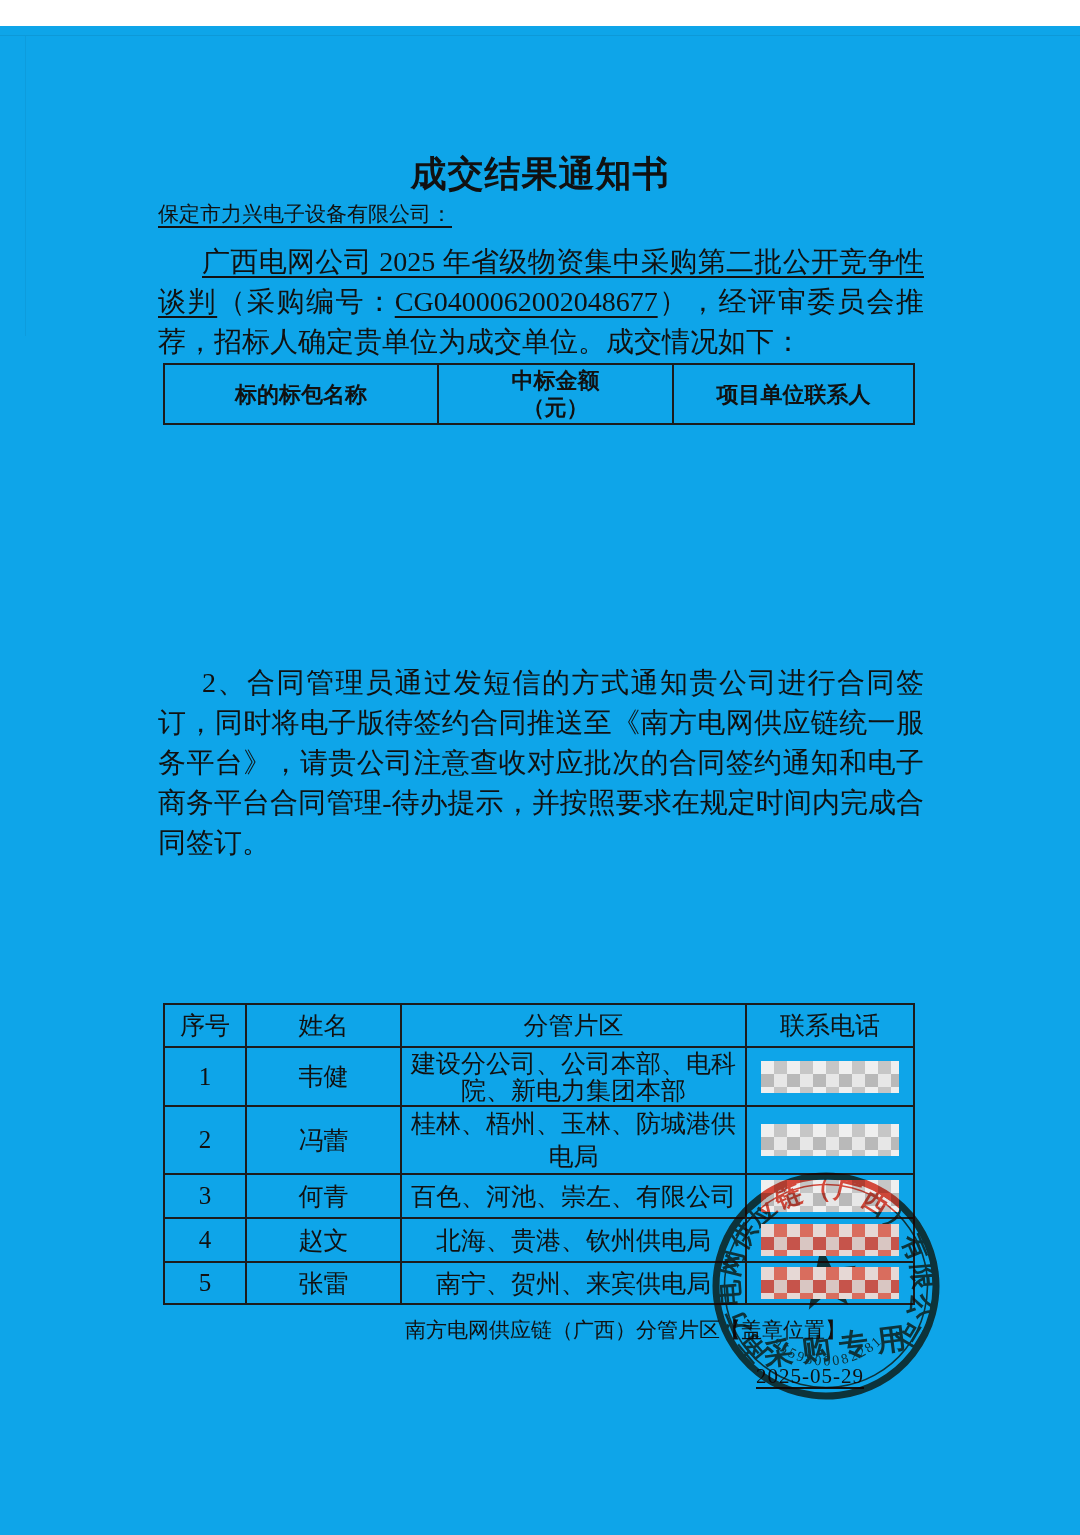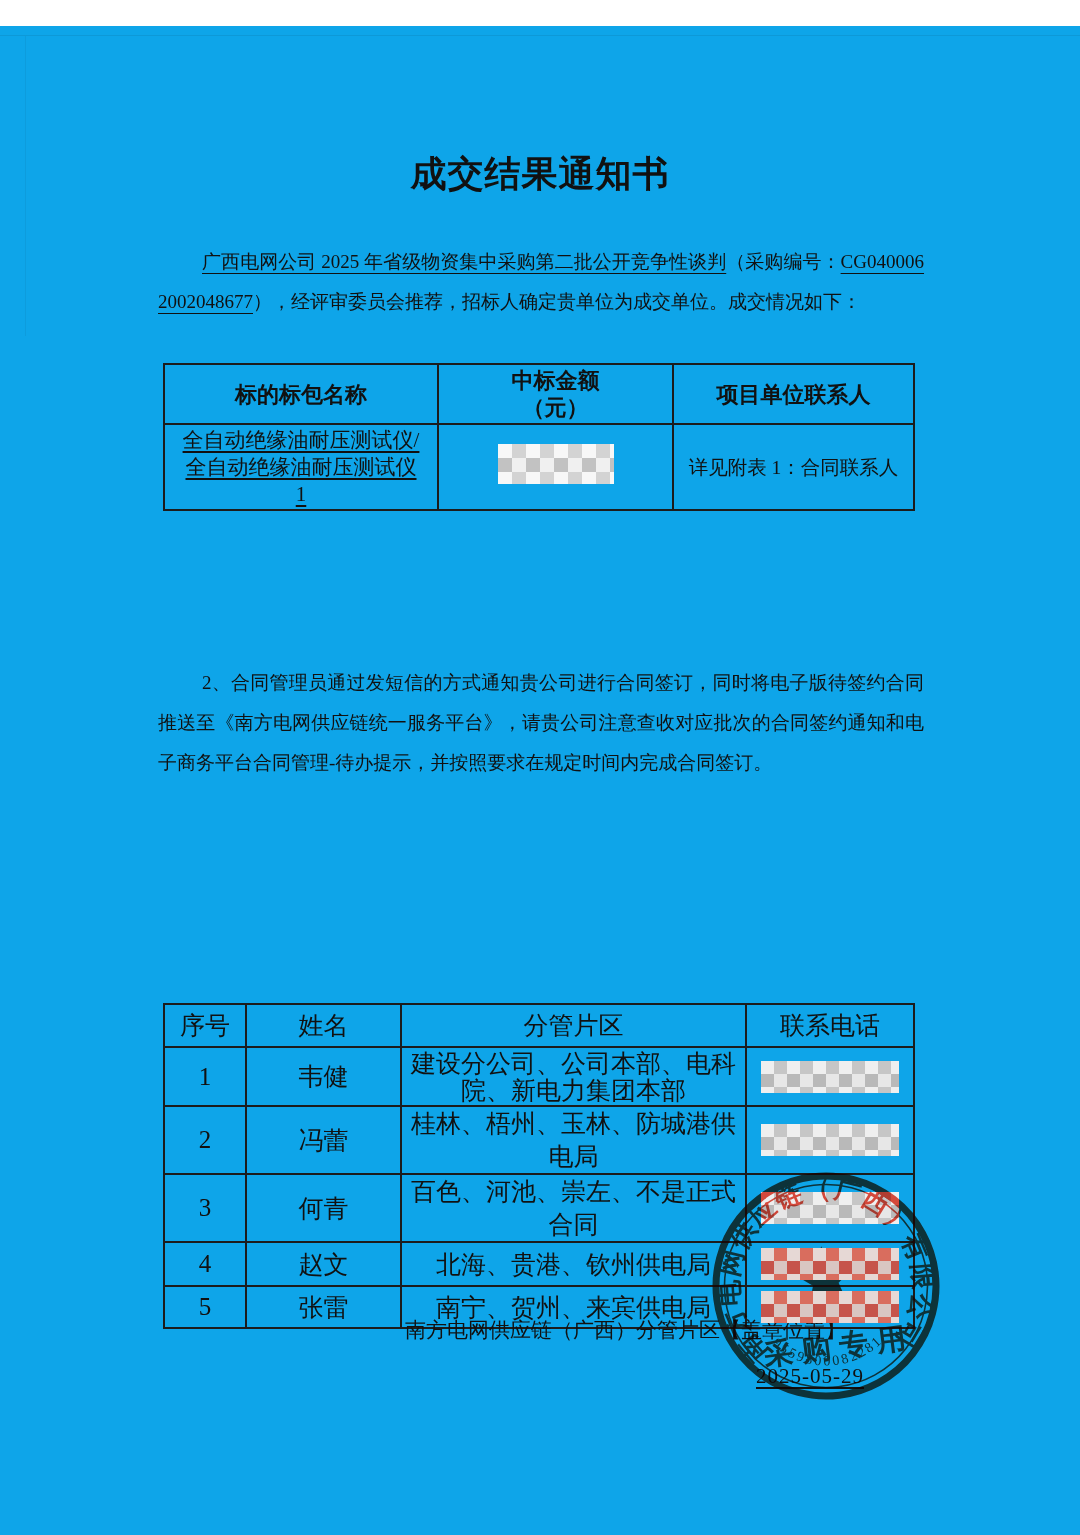--- a/index.html
+++ b/index.html
@@ -12,21 +12,21 @@
 
   .doc-title{
     position:absolute;left:0;top:124px;width:100%;text-align:center;
     font-size:36px;font-weight:bold;letter-spacing:1px;
   }
   .recipient{
     position:absolute;left:158px;top:174px;font-size:21px;
     text-decoration:underline;text-underline-offset:5px;
   }
   .para{
-    position:absolute;left:158px;width:766px;font-size:19px;line-height:40px;
+    position:absolute;left:158px;width:766px;font-size:28px;line-height:40px;
     text-align:justify;text-indent:44px;word-break:break-all;
   }
   .intro{top:216px;}
   .p1{top:480px;}
   .p2{top:637px;}
   .p3{top:754px;}
   .u{text-decoration:underline;text-underline-offset:5px;}
 
   table{border-collapse:collapse;table-layout:fixed;}
   .t1{position:absolute;left:163px;top:337px;width:750px;font-size:21px;}
@@ -71,46 +71,38 @@
 </style>
 </head>
 <body>
 
 <div class="page">
   <div class="scan-top"></div>
   <div class="scan-left"></div>
 
   <div class="doc-title">成交结果通知书</div>
 
+  <div class="recipient">保定市力兴电子设备有限公司：</div>
 
   <div class="para intro"><span class="u">广西电网公司 2025 年省级物资集中采购第二批公开竞争性谈判</span><span>（采购编号：</span><span class="u">CG0400062002048677</span><span>），经评审委员会推荐，招标人确定贵单位为成交单位。成交情况如下：</span></div>
 
   <table class="t1">
     <colgroup>
         <col style="width:274px">
         <col style="width:235px">
         <col style="width:241px">
       </colgroup>
     <tbody>
         <tr>
       <th>标的标包名称</th>
       <th>
             <span style="display:block">中标金额</span>
             <span style="display:block">（元）</span>
           </th>
       <th>项目单位联系人</th>
-    </tr>
-    <tr>
-      <td>
-        <span class="pkg-line">全自动绝缘油耐压测试仪/</span>
-        <span class="pkg-line">全自动绝缘油耐压测试仪</span>
-        <span class="pkg-line">1</span>
-      </td>
-      <td><span class="mosaic mosaic-light amount-redacted"></span></td>
-      <td class="contact-cell">详见附表 1：合同联系人</td>
     </tr>
   </tbody>
     </table>
 
   <div class="para p2">2、合同管理员通过发短信的方式通知贵公司进行合同签订，同时将电子版待签约合同推送至《南方电网供应链统一服务平台》，请贵公司注意查收对应批次的合同签约通知和电子商务平台合同管理-待办提示，并按照要求在规定时间内完成合同签订。</div>
 
 
   <table class="t2">
     <colgroup>
         <col style="width:82px">
@@ -133,21 +125,21 @@
     </tr>
     <tr class="r2">
       <td>2</td>
       <td>冯蕾</td>
       <td>桂林、梧州、玉林、防城港供电局</td>
       <td><span class="mosaic phone-redacted"></span></td>
     </tr>
     <tr class="r3">
       <td>3</td>
       <td>何青</td>
-      <td>百色、河池、崇左、不是正式合同</td>
+      <td>百色、河池、崇左、有限公司</td>
       <td><span class="mosaic phone-redacted"></span></td>
     </tr>
     <tr class="r4">
       <td>4</td>
       <td>赵文</td>
       <td>北海、贵港、钦州供电局</td>
       <td><span class="mosaic mosaic-red phone-redacted z-top"></span></td>
     </tr>
     <tr class="r5">
       <td>5</td>

